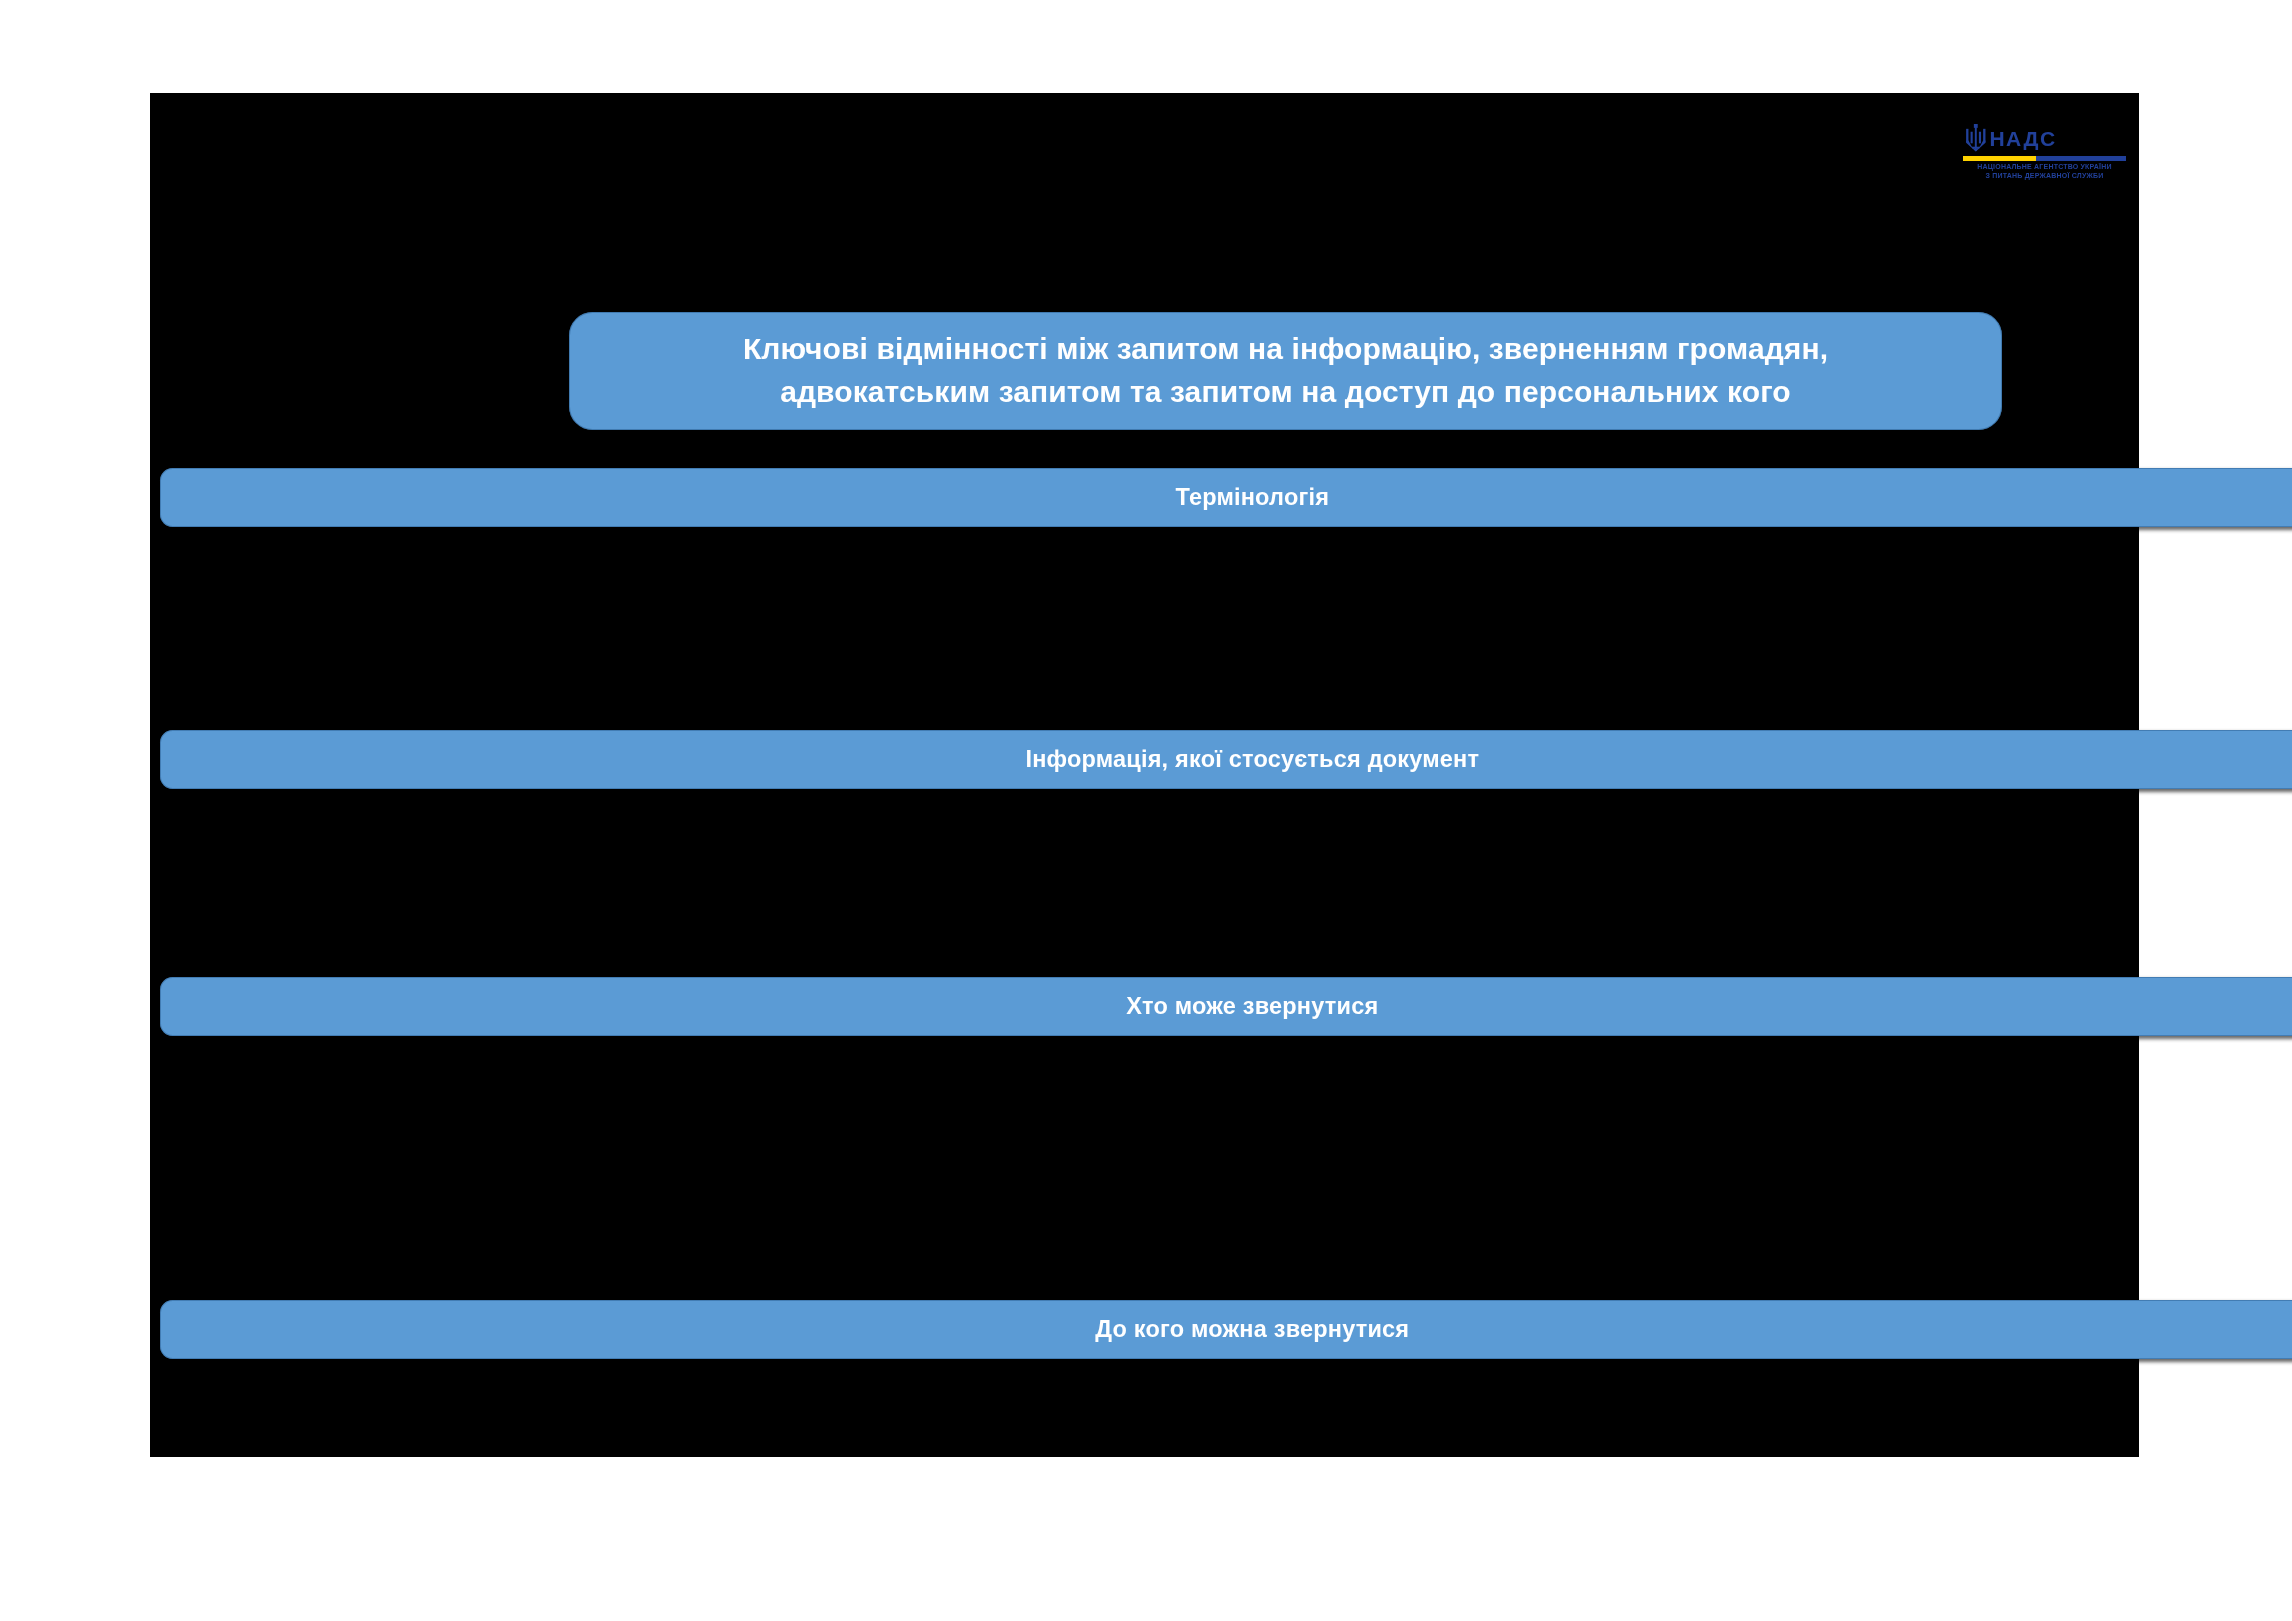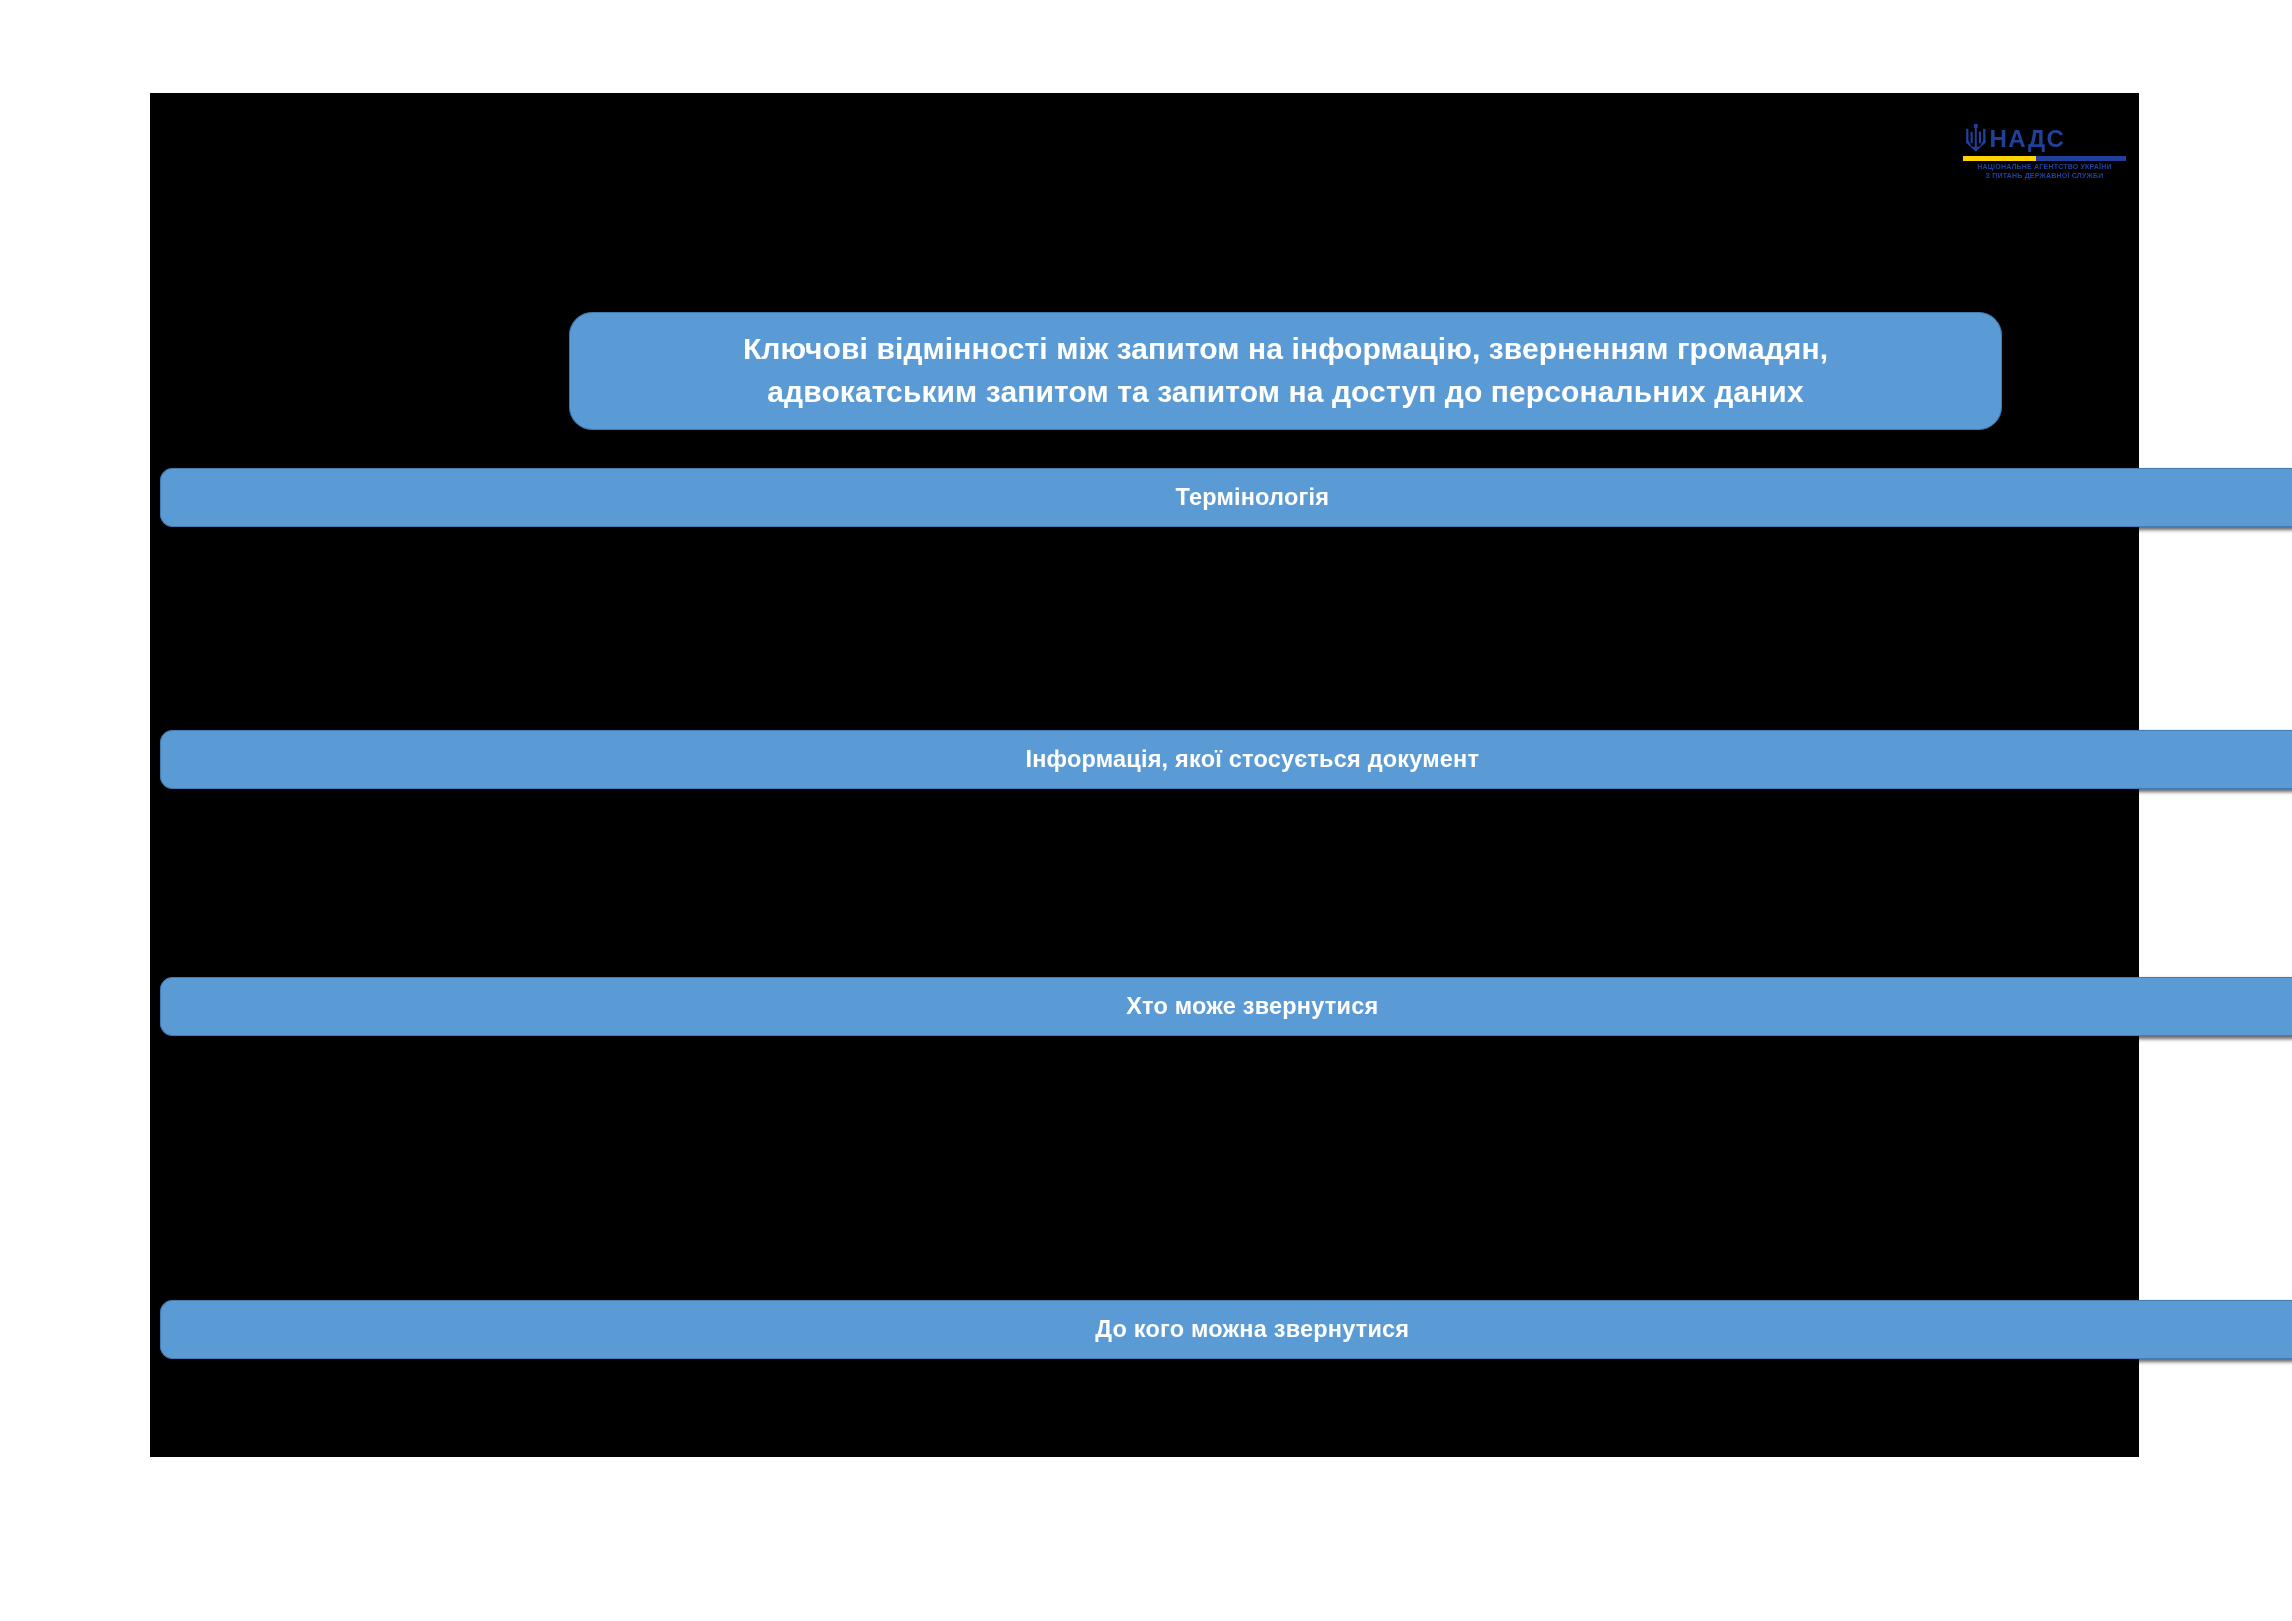--- a/index.html
+++ b/index.html
@@ -42,21 +42,21 @@
   .logo-trident {
     width: 21.6px;
     height: 29px;
     flex: none;
     margin-right: 2.9px;
   }
   .logo-word {
     color: #21409A;
     font-family: "Liberation Sans", sans-serif;
     font-weight: 700;
-    font-size: 24px;
+    font-size: 21px;
     letter-spacing: 1.5px;
     line-height: 29px;
     white-space: nowrap;
   }
   .logo-rule {
     display: flex;
     height: 4.9px;
     width: 163px;
     margin: 1px 0 2px 2px;
   }
@@ -155,21 +155,21 @@
       <div class="logo-rule-y"></div>
       <div class="logo-rule-b"></div>
     </div>
     <div class="logo-sub">НАЦІОНАЛЬНЕ АГЕНТСТВО УКРАЇНИ</div>
     <div class="logo-sub">З ПИТАНЬ ДЕРЖАВНОЇ СЛУЖБИ</div>
   </div>
 
   <div class="title-box">
     <div>
       <div class="title-text">Ключові відмінності між запитом на інформацію, зверненням громадян,</div>
-      <div class="title-text">адвокатським запитом та запитом на доступ до персональних даних</div>
+      <div class="title-text">адвокатським запитом та запитом на доступ до персональних кого</div>
     </div>
   </div>
 
   <div class="bar bar-0">
     <span class="bar-text">Термінологія</span>
   </div>
   <div class="bar bar-1">
     <span class="bar-text">Інформація, якої стосується документ</span>
   </div>
   <div class="bar bar-2">

